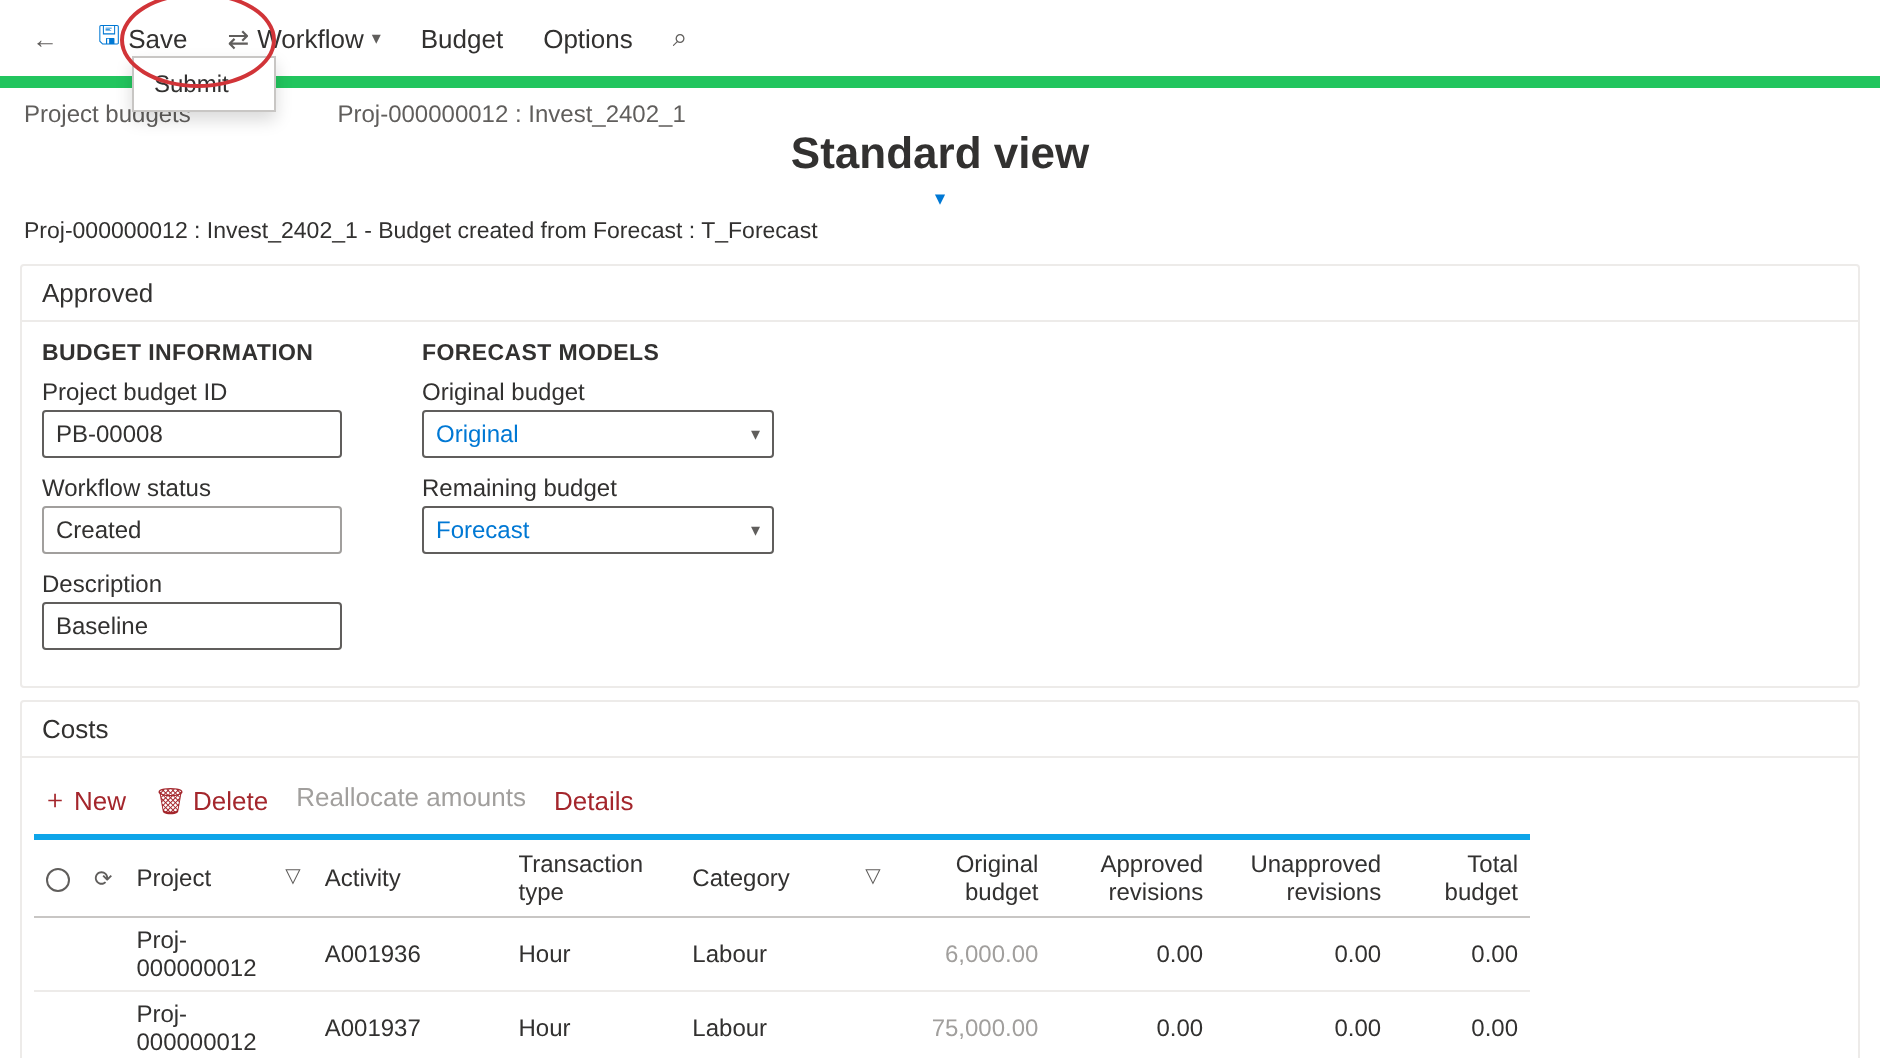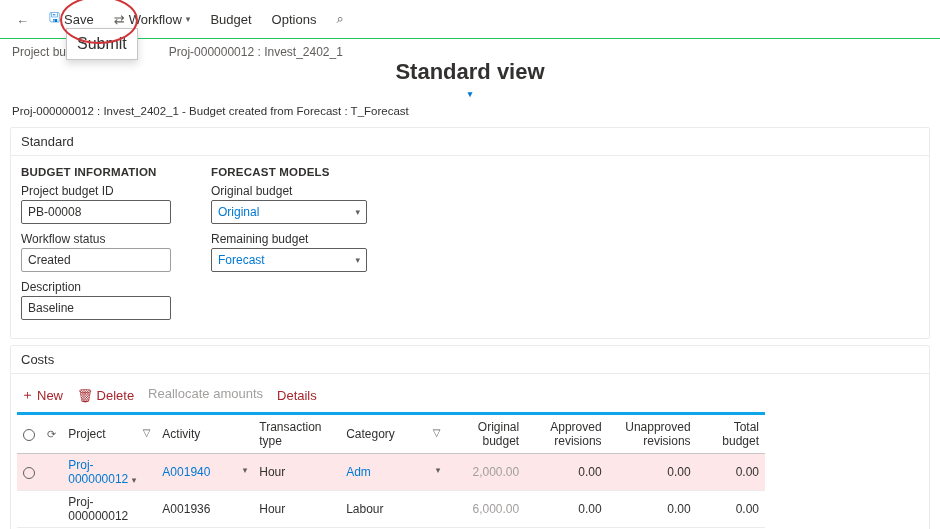--- a/index.html
+++ b/index.html
@@ -8,21 +8,21 @@
     font-family: "Segoe UI", Arial, sans-serif;
     font-size: 12px;
     color: #323130;
     background: #fff;
   }
   .toolbar {
     display: flex;
     align-items: center;
     padding: 4px 8px;
     gap: 4px;
-    border-bottom: 1px solid #22c55e;
+    border-bottom: 6px solid #22c55e;
     position: relative;
   }
   .tb-btn {
     display: flex;
     align-items: center;
     gap: 4px;
     padding: 4px 8px;
     cursor: pointer;
     font-size: 13px;
     color: #323130;
@@ -33,21 +33,21 @@
     left: 66px;
     background: #fff;
     border: 1px solid #c8c6c4;
     box-shadow: 0 4px 8px rgba(0,0,0,0.15);
     z-index: 10;
     min-width: 72px;
   }
   .dropdown-item {
     padding: 6px 10px;
     cursor: pointer;
-    font-size: 16px;
+    font-size: 12px;
   }
   .annot-circle {
     position: absolute;
     left: 60px;
     top: -4px;
     width: 78px;
     height: 48px;
     border: 2px solid #d13438;
     border-radius: 50%;
     pointer-events: none;
@@ -110,21 +110,21 @@
     border-radius: 2px;
     padding: 3px 6px;
     font-size: 12px;
     width: 150px;
     background: #fff;
     height: 24px;
     display: flex;
     align-items: center;
     justify-content: space-between;
   }
-  .select { color: #0078d4; width: 156px; }
+  .select { color: #0078d4; width: 176px; }
   .readonly { border-color: #a19f9d; color: #323130; }
   .costs-toolbar {
     display: flex;
     gap: 14px;
     padding: 8px 4px;
     font-size: 13px;
   }
   .ct-link { color: #a4262c; cursor: pointer; display:flex; align-items:center; gap:3px;}
   .ct-muted { color: #a19f9d; }
   table.grid {
@@ -200,21 +200,21 @@
   <span style="color:#605e5c;">Proj-000000012 : Invest_2402_1</span>
 </div>
 
 <div class="page-title">
   <span>Standard view</span>
   <span class="chev" style="color:#0078d4;">▾</span>
 </div>
 <div class="subtitle">Proj-000000012 : Invest_2402_1 - Budget created from Forecast : T_Forecast</div>
 
 <div class="section">
-  <div class="section-head">Standard</div>
+  <div class="section-head">Approved</div>
   <div class="section-body">
     <div class="two-col">
       <div>
         <div class="col-h">BUDGET INFORMATION</div>
         <div class="field">
           <div class="field-label">Project budget ID</div>
           <div class="input">
               <span>PB-00008</span>
             </div>
         </div>
@@ -270,32 +270,20 @@
           <th style="width:100px"><span>Activity</span></th>
           <th style="width:88px"><span>Transaction type</span></th>
           <th style="width:110px"><span>Category</span><span class="filter-icon">▽</span></th>
           <th class="num" style="width:80px"><span>Original budget</span></th>
           <th class="num" style="width:84px"><span>Approved revisions</span></th>
           <th class="num" style="width:90px"><span>Unapproved revisions</span></th>
           <th class="num" style="width:70px"><span>Total budget</span></th>
         </tr>
       </thead>
       <tbody id="rows">
-          <tr class="sel">
-            <td><span class="radio"></span></td>
-            <td></td>
-            <td class="linkish">Proj-000000012 <span class="chev">▾</span></td>
-            <td class="linkish">A001940 <span class="chev" style="float:right">▾</span></td>
-            <td>Hour</td>
-            <td class="linkish">Adm <span class="chev" style="float:right">▾</span></td>
-            <td class="num" style="color:#a19f9d">2,000.00</td>
-            <td class="num">0.00</td>
-            <td class="num">0.00</td>
-            <td class="num">0.00</td>
-          </tr>
           <tr>
             <td></td>
             <td></td>
             <td>Proj-000000012</td>
             <td>A001936</td>
             <td>Hour</td>
             <td>Labour</td>
             <td class="num" style="color:#a19f9d">6,000.00</td>
             <td class="num">0.00</td>
             <td class="num">0.00</td>

